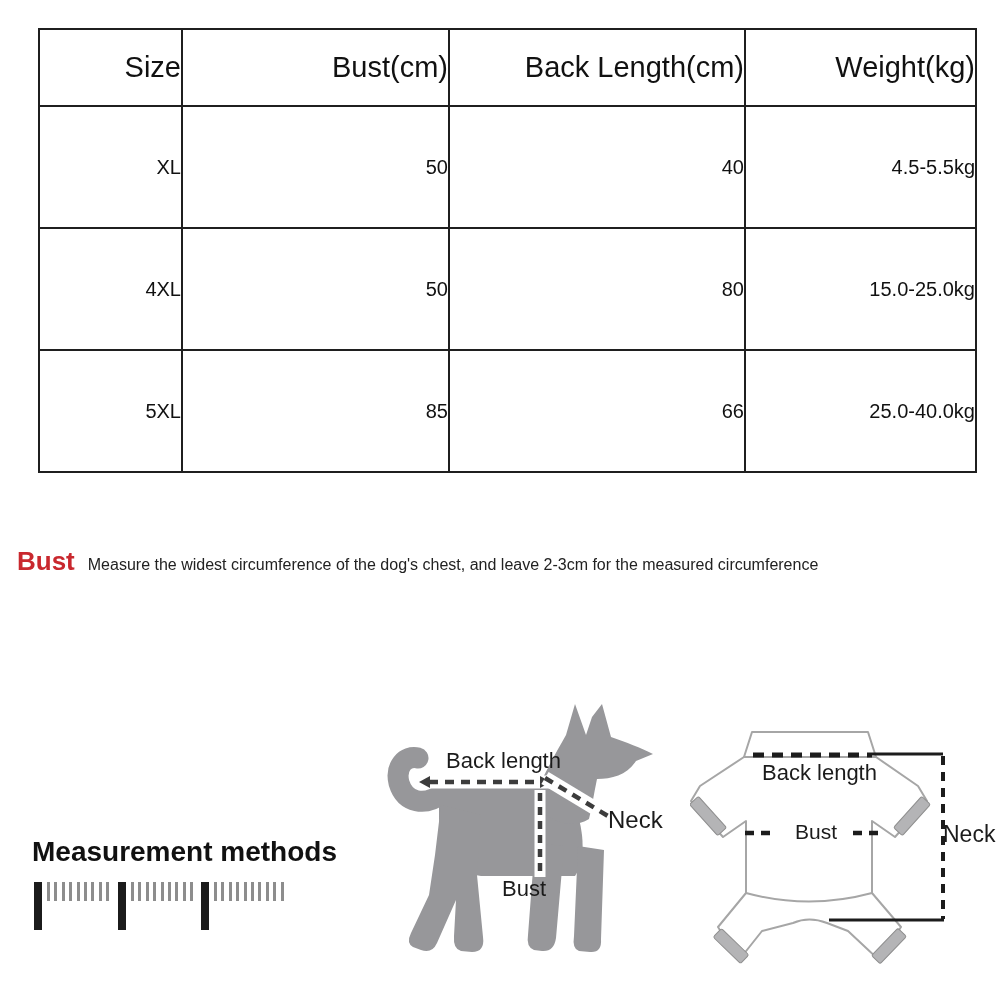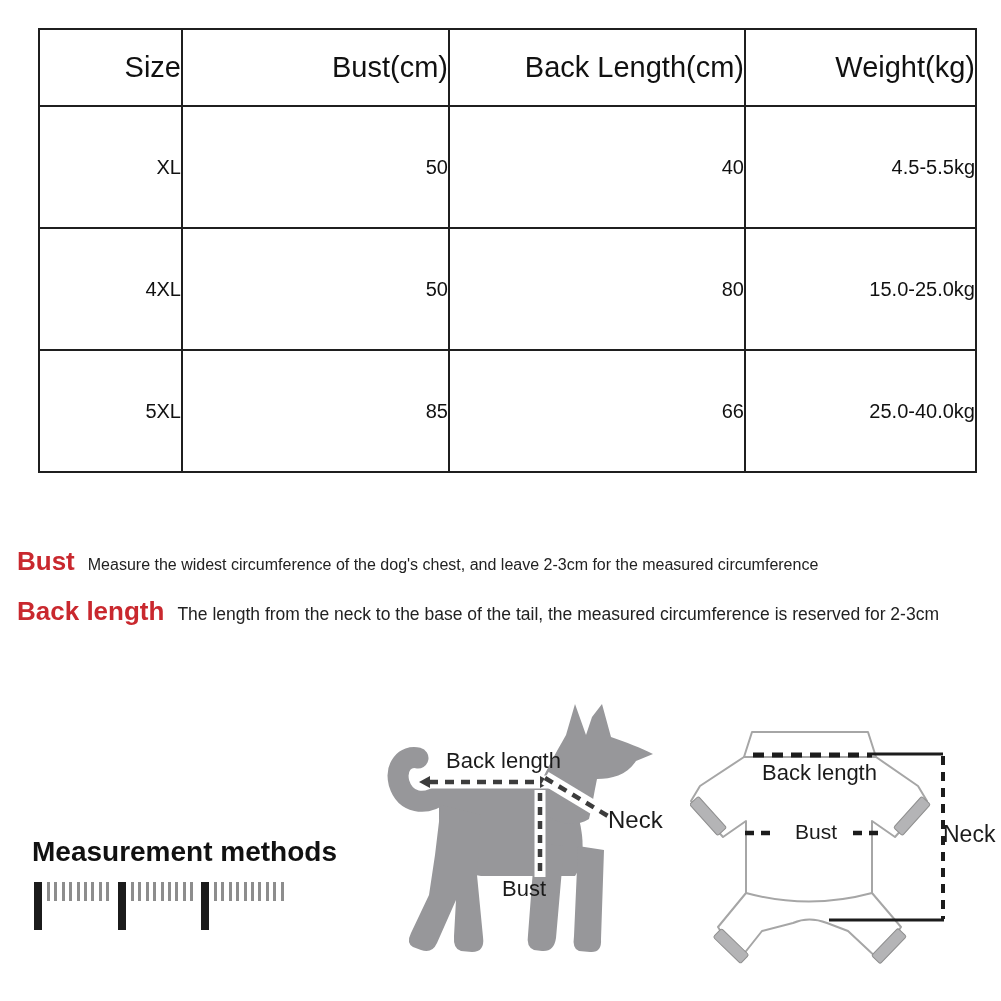--- a/index.html
+++ b/index.html
@@ -76,23 +76,20 @@
         <td>85</td>
         <td>66</td>
         <td>25.0-40.0kg</td>
       </tr>
     </tbody>
   </table>
 
   <div class="note note1" style="top:546px">
     <span class="note-label">Bust</span><span class="note-text">Measure the widest circumference of the dog's chest, and leave 2-3cm for the measured circumference</span>
   </div>
-  <div class="note note2" style="top:596px">
-    <span class="note-label">Back length</span><span class="note-text">The length from the neck to the base of the tail, the measured circumference is reserved for 2-3cm</span>
-  </div>
 
   <div class="mm-heading">Measurement methods</div>
 
   <div class="ruler">
     <div class="bar" style="left:0"></div>
     <div class="ticks" style="left:13px;width:66px"></div>
     <div class="bar" style="left:84px"></div>
     <div class="ticks" style="left:97px;width:66px"></div>
     <div class="bar" style="left:167px"></div>
     <div class="ticks" style="left:180px;width:72px"></div>

